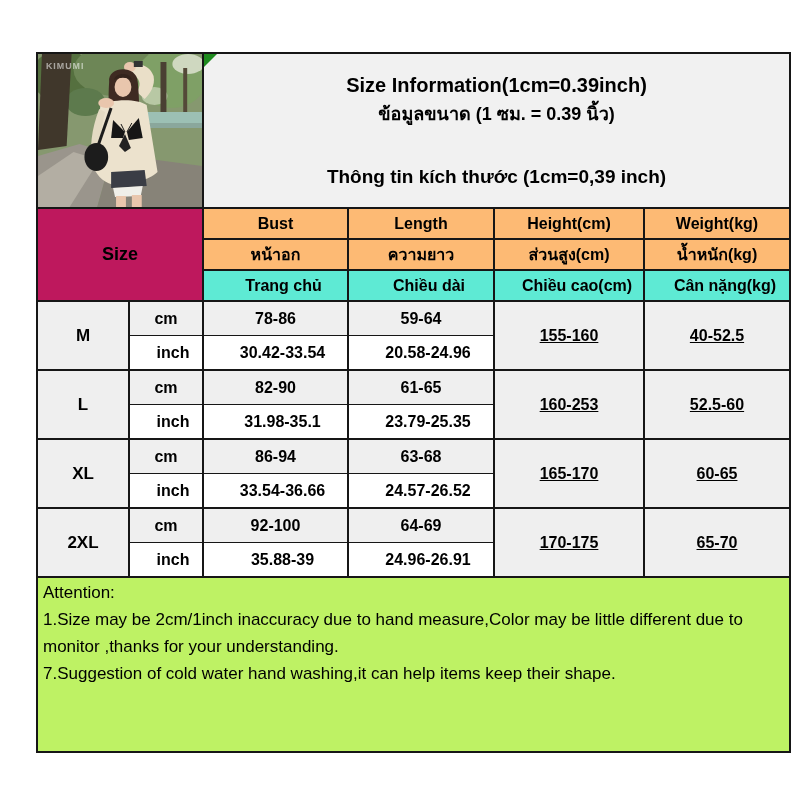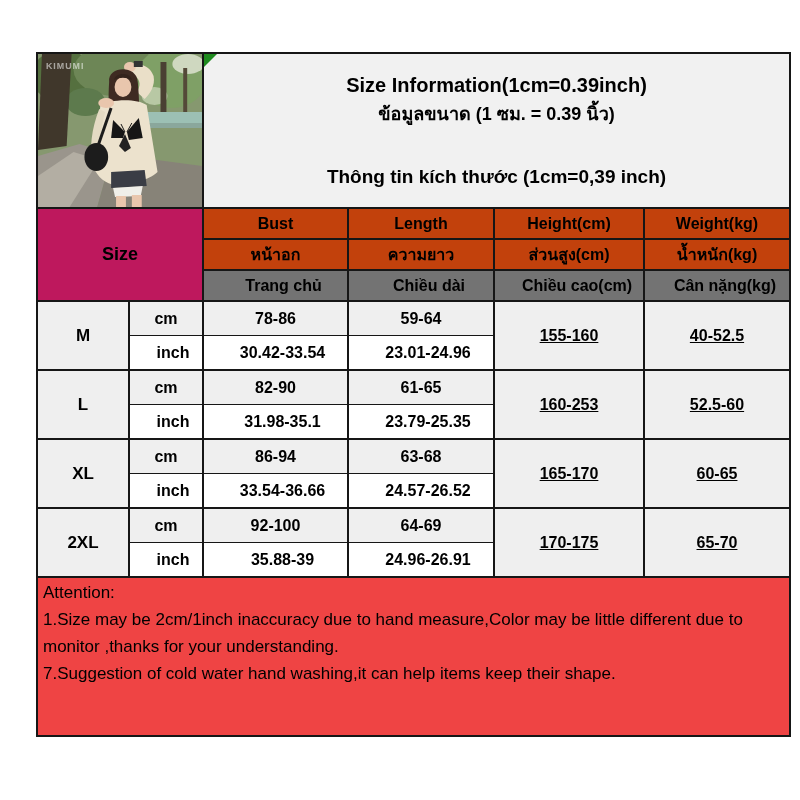--- a/index.html
+++ b/index.html
@@ -17,35 +17,35 @@
   .photo-cell{height:153px;padding:0;background:#8a9c76;}
   .title-cell{background:#f1f1f1;position:relative;}
   .title-en{font-size:20px;font-weight:bold;line-height:30px;}
   .title-th{font-size:18px;font-weight:bold;line-height:29px;}
   .title-vi{font-size:19px;font-weight:bold;line-height:31px;margin-top:32px;}
   .corner-fold{
     position:absolute;top:0;left:0;width:13px;height:13px;
     background:#1e8a1e;clip-path:polygon(0 0,100% 0,0 100%);
   }
   
-  .hdr{background:#c2410c;height:29px;font-size:16px;}
-  .hdr-vi{background:#737373;padding-left:16px;}
+  .hdr{background:#fdba74;height:29px;font-size:16px;}
+  .hdr-vi{background:#5eead4;padding-left:16px;}
   .size-head{background:#be185d;font-size:18px;}
   
   .size-cell{background:#d9d9d9;font-size:17px;}
   .cm-row td{height:33px;background:#efefef;}
   .inch-row td{height:33px;background:#ffffff;padding-left:14px;}
   .unit-cell{font-size:16px;}
   .merged-cell{background:linear-gradient(#efefef 0 52%,#ffffff 52% 100%);text-decoration:underline;}
   .thin-bottom{border-bottom-width:1px;}
   .thin-top{border-top-width:1px;}
   
   .attention-cell{
-    height:156px;background:#ef4444;text-align:left;vertical-align:top;
-    font-weight:normal;font-size:17px;line-height:27px;padding:1px 5px 0 5px;
+    height:156px;background:#bef264;text-align:left;vertical-align:top;
+    font-weight:normal;font-size:17px;line-height:27px;padding:1px 5px 16px 5px;
   }
   .photo-wrap{width:100%;height:153px;position:relative;}
   .photo-wrap svg{display:block;}
 </style>
 </head>
 <body>
 
 <div class="sheet">
 <table>
   <colgroup>
@@ -145,21 +145,21 @@
     <td class="size-cell" rowspan="2">M</td>
     <td class="unit-cell thin-bottom">cm</td>
     <td class="thin-bottom">78-86</td>
     <td class="thin-bottom">59-64</td>
     <td class="merged-cell" rowspan="2">155-160</td>
     <td class="merged-cell" rowspan="2">40-52.5</td>
   </tr>
   <tr class="inch-row">
     <td class="unit-cell thin-top">inch</td>
     <td class="thin-top">30.42-33.54</td>
-    <td class="thin-top">23.01-24.96</td>
+    <td class="thin-top">20.58-24.96</td>
   </tr>
 
   <tr class="cm-row">
     <td class="size-cell" rowspan="2">L</td>
     <td class="unit-cell thin-bottom">cm</td>
     <td class="thin-bottom">82-90</td>
     <td class="thin-bottom">61-65</td>
     <td class="merged-cell" rowspan="2">160-253</td>
     <td class="merged-cell" rowspan="2">52.5-60</td>
   </tr>

